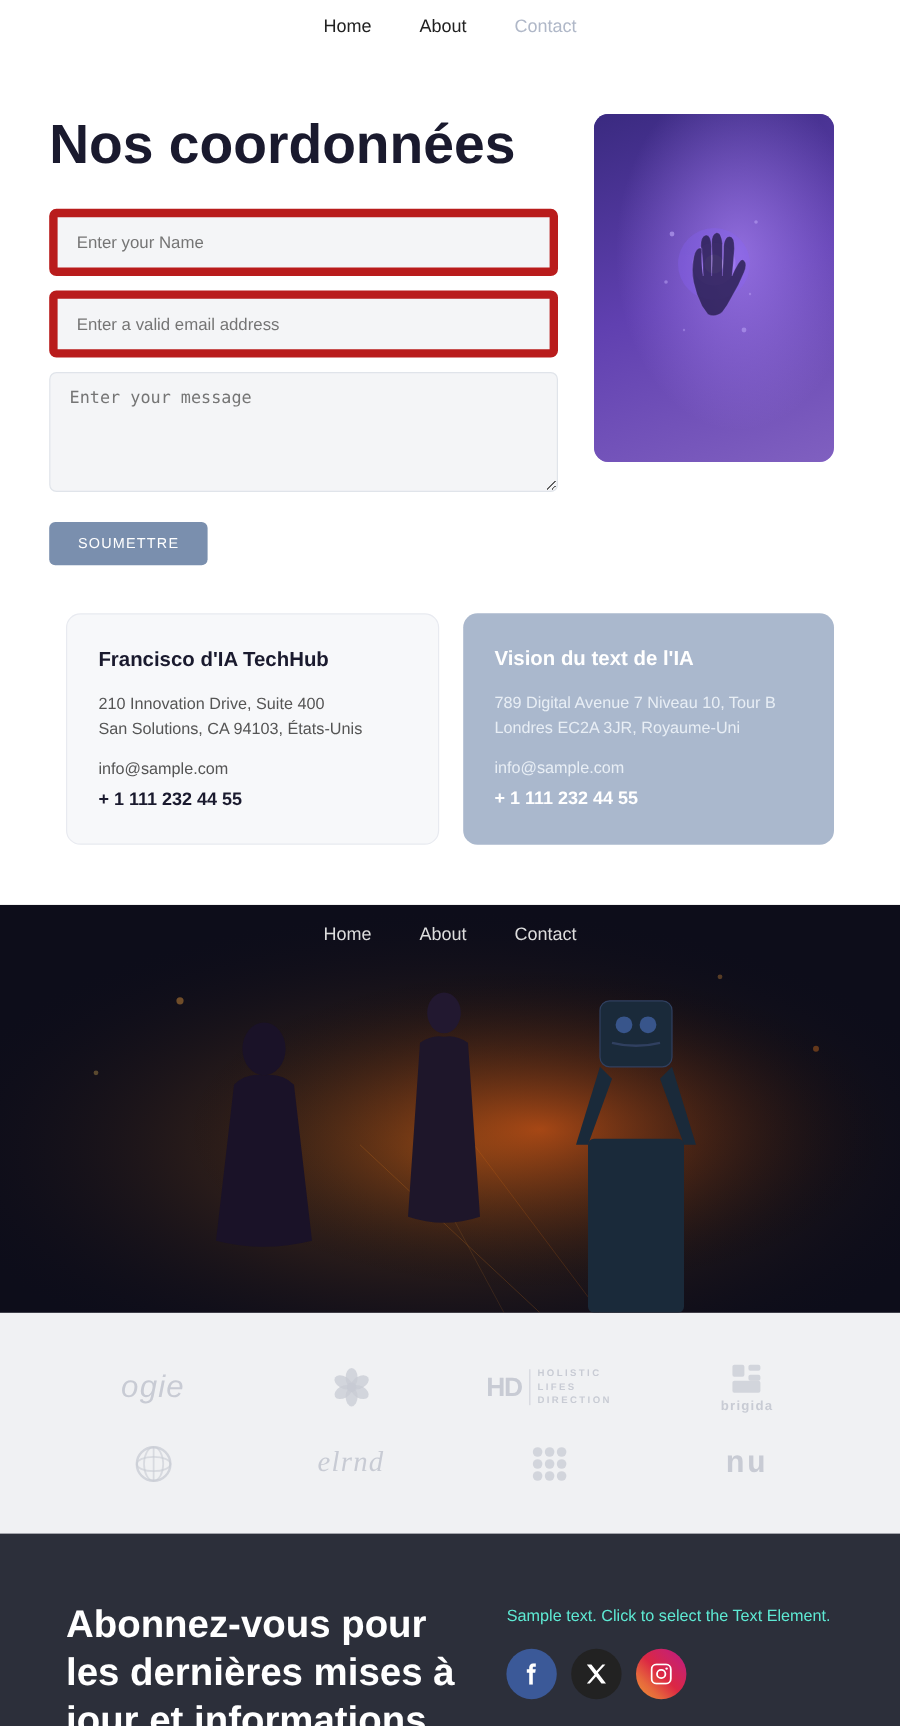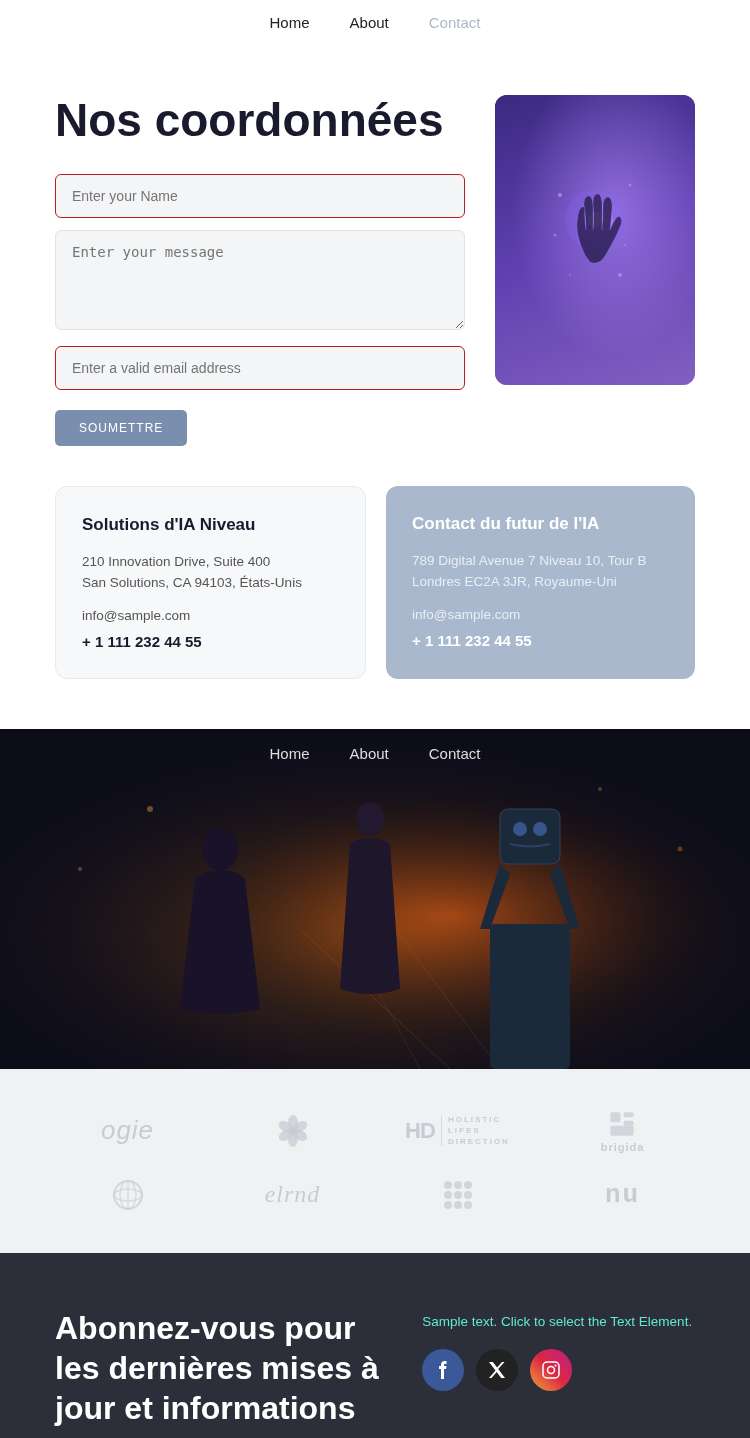--- a/index.html
+++ b/index.html
@@ -17,37 +17,37 @@
     nav a {
       text-decoration: none;
       font-size: 15px;
       color: #222;
     }
     nav a.active { color: #b0b8c8; }
 
     
     .hero-section {
       display: flex;
-      padding: 50px 55px 40px 55px;
+      padding: 50px 55px 40px 41px;
       gap: 30px;
       align-items: flex-start;
     }
     .hero-left { flex: 1; }
     .hero-title {
       font-size: 46px;
       font-weight: 800;
       color: #1a1a2e;
       margin-bottom: 28px;
       line-height: 1.1;
     }
     .form-group { margin-bottom: 12px; }
     .form-input {
       width: 100%;
       padding: 13px 16px;
-      border: 1px solid #b91c1c;
+      border: 7px solid #b91c1c;
       border-radius: 6px;
       background: #f4f5f7;
       font-size: 14px;
       color: #666;
       outline: none;
     }
     .form-textarea {
       width: 100%;
       padding: 13px 16px;
       border: 1px solid #e0e4ea;
@@ -245,24 +245,24 @@
   <a href="#" class="active">Contact</a>
 </nav>
 
 <section class="hero-section">
   <div class="hero-left">
     <h1 class="hero-title">Nos coordonnées</h1>
     <div class="form-group">
       <input type="text" class="form-input" placeholder="Enter your Name" style="">
     </div>
     <div class="form-group">
+      <input type="email" class="form-input" placeholder="Enter a valid email address" style="">
+    </div>
+    <div class="form-group">
       <textarea class="form-textarea" placeholder="Enter your message" style=""></textarea>
-    </div>
-    <div class="form-group">
-      <input type="email" class="form-input" placeholder="Enter a valid email address" style="">
     </div>
     <button class="btn-submit">SOUMETTRE</button>
   </div>
   <div class="hero-image">
     <div class="hero-image-hand">
       <svg class="hand-svg" viewBox="0 0 110 150" xmlns="http://www.w3.org/2000/svg">
 
         <circle cx="55" cy="55" r="30" fill="rgba(140,100,255,0.3)"></circle>
         <circle cx="55" cy="55" r="18" fill="rgba(180,140,255,0.5)"></circle>
         <circle cx="55" cy="55" r="8" fill="rgba(220,200,255,0.9)"></circle>
@@ -279,30 +279,30 @@
         <circle cx="15" cy="70" r="1.5" fill="rgba(200,180,255,0.5)"></circle>
         <circle cx="30" cy="110" r="1" fill="rgba(200,180,255,0.4)"></circle>
         <circle cx="80" cy="110" r="2" fill="rgba(200,180,255,0.5)"></circle>
       </svg>
     </div>
   </div>
 </section>
 
 <section class="cards-section">
   <div class="card card-white">
-    <div class="card-title">Solutions d'IA Niveau</div>
+    <div class="card-title">Francisco d'IA TechHub</div>
     <div class="card-addr">
       <span>210 Innovation Drive, Suite 400</span><br>
       <span>San Solutions, CA 94103, États-Unis</span>
     </div>
     <div class="card-email">info@sample.com</div>
     <div class="card-phone">+ 1 111 232 44 55</div>
   </div>
   <div class="card card-blue">
-    <div class="card-title">Contact du futur de l'IA</div>
+    <div class="card-title">Vision du text de l'IA</div>
     <div class="card-addr">
       <span>789 Digital Avenue 7 Niveau 10, Tour B</span><br>
       <span>Londres EC2A 3JR, Royaume-Uni</span>
     </div>
     <div class="card-email">info@sample.com</div>
     <div class="card-phone">+ 1 111 232 44 55</div>
   </div>
 </section>
 
 <div class="full-image">

